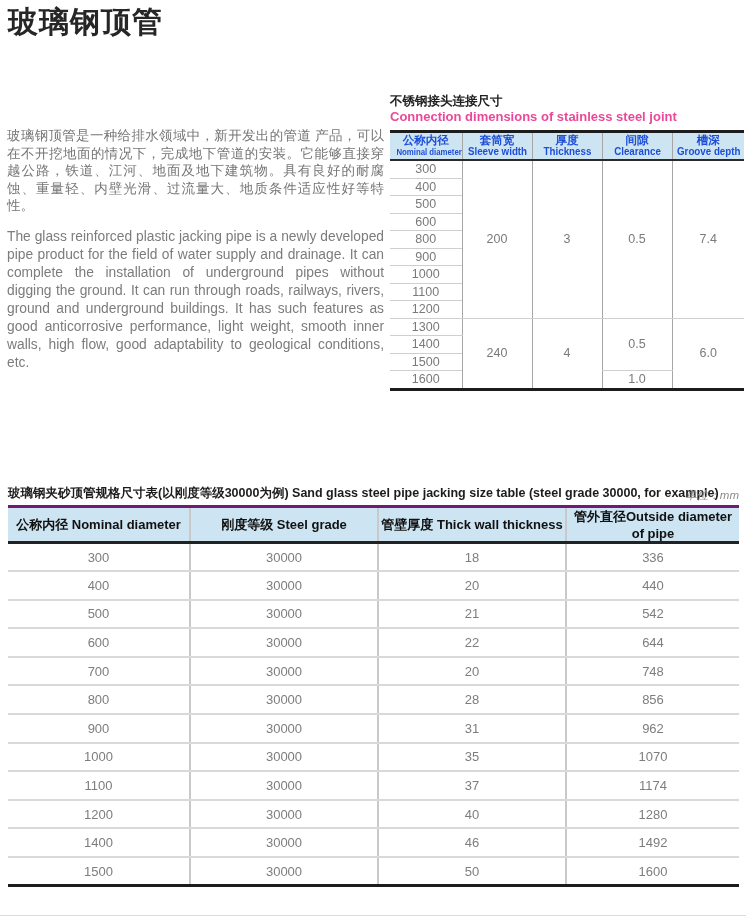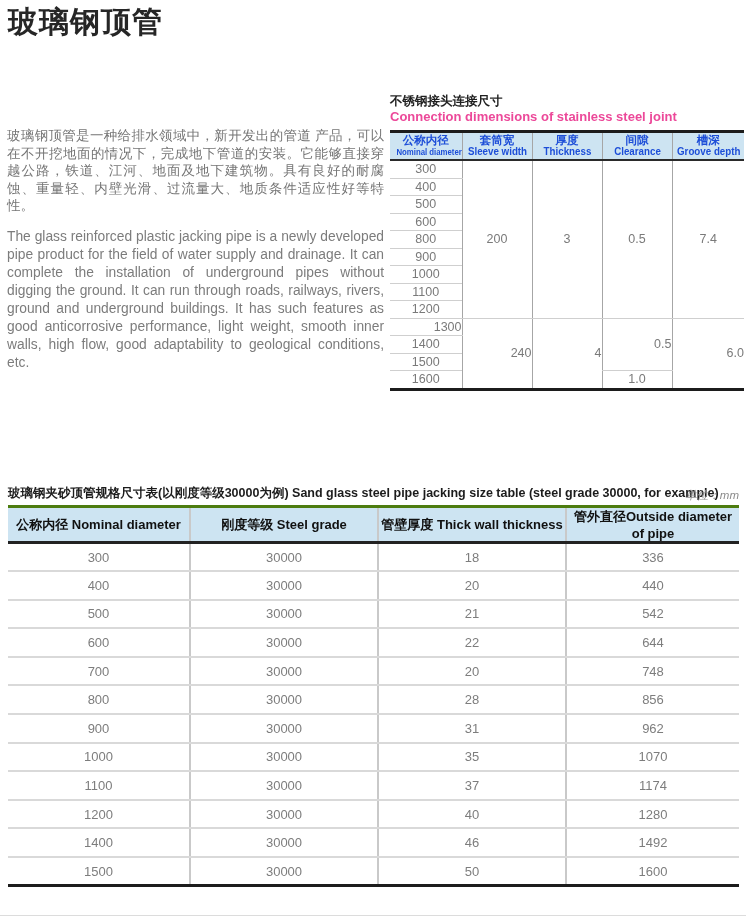--- a/index.html
+++ b/index.html
@@ -40,30 +40,30 @@
   }
   .joint-table th .zh { display:block; font-size:11.5px; line-height:12px; }
   .joint-table th .en { display:block; font-size:10.5px; line-height:11px; transform:scaleX(0.93); transform-origin:center; white-space:nowrap; }
   .joint-table th .en.narrow { font-size:9.5px; transform:scaleX(0.82); }
   .joint-table th + th, .joint-table td + td { border-left:1.5px solid #a6a6a6; }
   .joint-table td {
     height:16.5px; line-height:16.5px; text-align:center; vertical-align:middle;
     font-size:12.5px; color:#7a7a7a;
     border-bottom:1px solid #cfcfcf; background:#fff;
   }
-  .joint-table tr.group-start td { border-top:1.5px solid #979797;text-align:right; }
+  .joint-table tr.group-start td { border-top:1.5px solid #979797; }
 
   
   .size-title-row { position:absolute; left:8px; top:483px; width:731px; height:20px; }
   .size-title { font-size:12.5px; font-weight:bold; color:#1c1c1c; }
   .size-unit { position:absolute; right:0px; top:5px; font-size:11.5px; color:#8d8d8d;font-style:italic; }
   table.size-table {
     position:absolute; left:8px; top:505px; width:731px;
     border-collapse:collapse; table-layout:fixed;
-    border-top:3px solid #4d7c0f; border-bottom:3px solid #1c1c1c;
+    border-top:3px solid #701a75; border-bottom:3px solid #1c1c1c;
   }
   .size-table th {
     background:#cde4f2; color:#111; font-weight:bold; font-size:13px;
     height:30px; vertical-align:middle; border-bottom:3px solid #222;
   }
   .size-table td {
     height:28.6px; text-align:center; vertical-align:middle;
     font-size:13px; color:#7d7d7d; background:#fff;
     border-bottom:2px solid #d9d9d9;
   }

